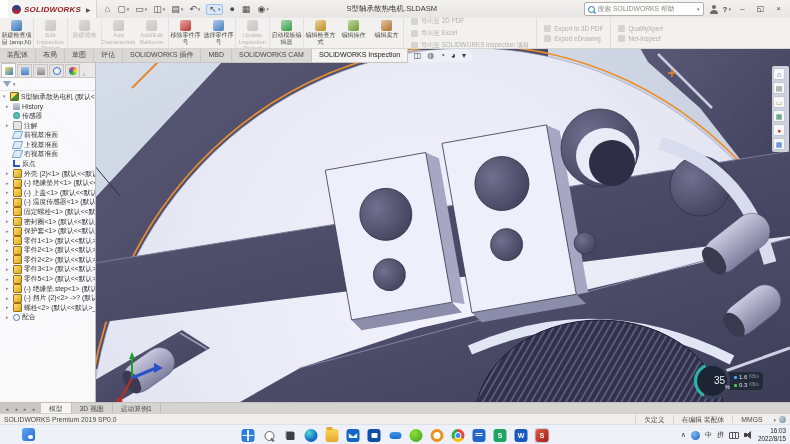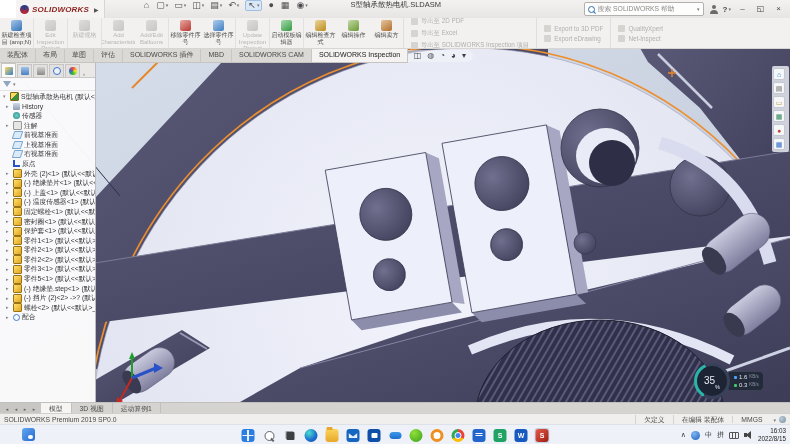--- a/index.html
+++ b/index.html
@@ -1,20 +1,20 @@
 <!DOCTYPE html>
 <html><head>
 <meta charset="utf-8">
 <style>
   html,body{margin:0;padding:0;}
   body{width:790px;height:444px;position:relative;overflow:hidden;background:#fff;
        font-family:"Liberation Sans","DejaVu Sans",sans-serif;-webkit-font-smoothing:antialiased;}
   
-  #titlebar{position:absolute;top:0;left:16px;right:0;height:18px;background:linear-gradient(#f4f2f1,#e7e5e3);
-    border-bottom:1px solid #cfcdca;display:flex;align-items:flex-start;z-index:6;gap:31px;}
+  #titlebar{position:absolute;top:0;left:8px;right:0;height:18px;background:linear-gradient(#f4f2f1,#e7e5e3);
+    border-bottom:1px solid #cfcdca;display:flex;align-items:center;z-index:6;}
   .logo{display:flex;align-items:center;gap:3px;padding:0 5px 0 4px;height:100%;background:#f6f4f3;border-right:1px solid #d8d6d4;}
   .swirl{width:9px;height:9px;border-radius:50%;background:conic-gradient(#1b3f8f,#c0272d,#1b3f8f);}
   .logotext{font-size:8px;font-weight:bold;font-style:italic;color:#8e2420;letter-spacing:.2px;}
   .flyout{font-size:6px;color:#555;margin-left:2px;}
   .qat{display:flex;align-items:center;gap:6px;padding:0 8px;}
   .qbtn{display:flex;align-items:center;gap:1px;color:#4d4d4f;font-size:9px;line-height:1;cursor:default;}
   .qbtn .qcaret{font-size:5px;color:#777;}
   .qbtn.active{background:#d9e7f7;border:1px solid #9cbfe2;border-radius:2px;padding:0 2px;}
   .doctitle{position:absolute;left:50%;transform:translateX(-58%);font-size:7.5px;color:#3a3a3a;white-space:nowrap;}
   .tright{margin-left:auto;display:flex;align-items:center;gap:5px;padding-right:5px;}
@@ -95,21 +95,21 @@
   .tpbtn:nth-child(1){color:#2f7fe0;}
   .tpbtn:nth-child(2){color:#777;}
   .tpbtn:nth-child(3){color:#c89a3a;}
   .tpbtn:nth-child(4){color:#3a8a5f;}
   .tpbtn:nth-child(5){color:#c04838;}
   .tpbtn:nth-child(6){color:#3a6fd0;}
   
   #perf{position:absolute;top:363px;left:694px;display:flex;align-items:center;z-index:3;}
   .pcirc{width:36px;height:36px;border-radius:50%;position:relative;flex:none;
     background:conic-gradient(from 210deg,#2ab5a9 0 126deg,#39415a 126deg 360deg);
-    display:flex;align-items:center;justify-content:center;}
+    display:flex;align-items:center;justify-content:flex-end;}
   .pcirc::before{content:'';position:absolute;inset:3px;border-radius:50%;background:#1d2434;}
   .pcirc span{position:relative;color:#e8edf5;font-size:10px;line-height:1;}
   .pcirc .psym{font-size:5.5px;align-self:flex-end;margin-bottom:9px;}
   .ppill{margin-left:-4px;background:#232a3a;border:1px solid #3a4254;border-radius:5px;padding:2px 4px 2px 7px;
     display:flex;flex-direction:column;gap:2px;}
   .prow{display:flex;align-items:center;gap:2px;}
   .pdot{width:3px;height:3px;border-radius:1px;background:var(--ic,#4aa3ff);}
   .pval{font-size:6px;color:#dfe5ef;line-height:1;}
   .punit{font-size:4.5px;color:#8b93a6;line-height:1;}
   

